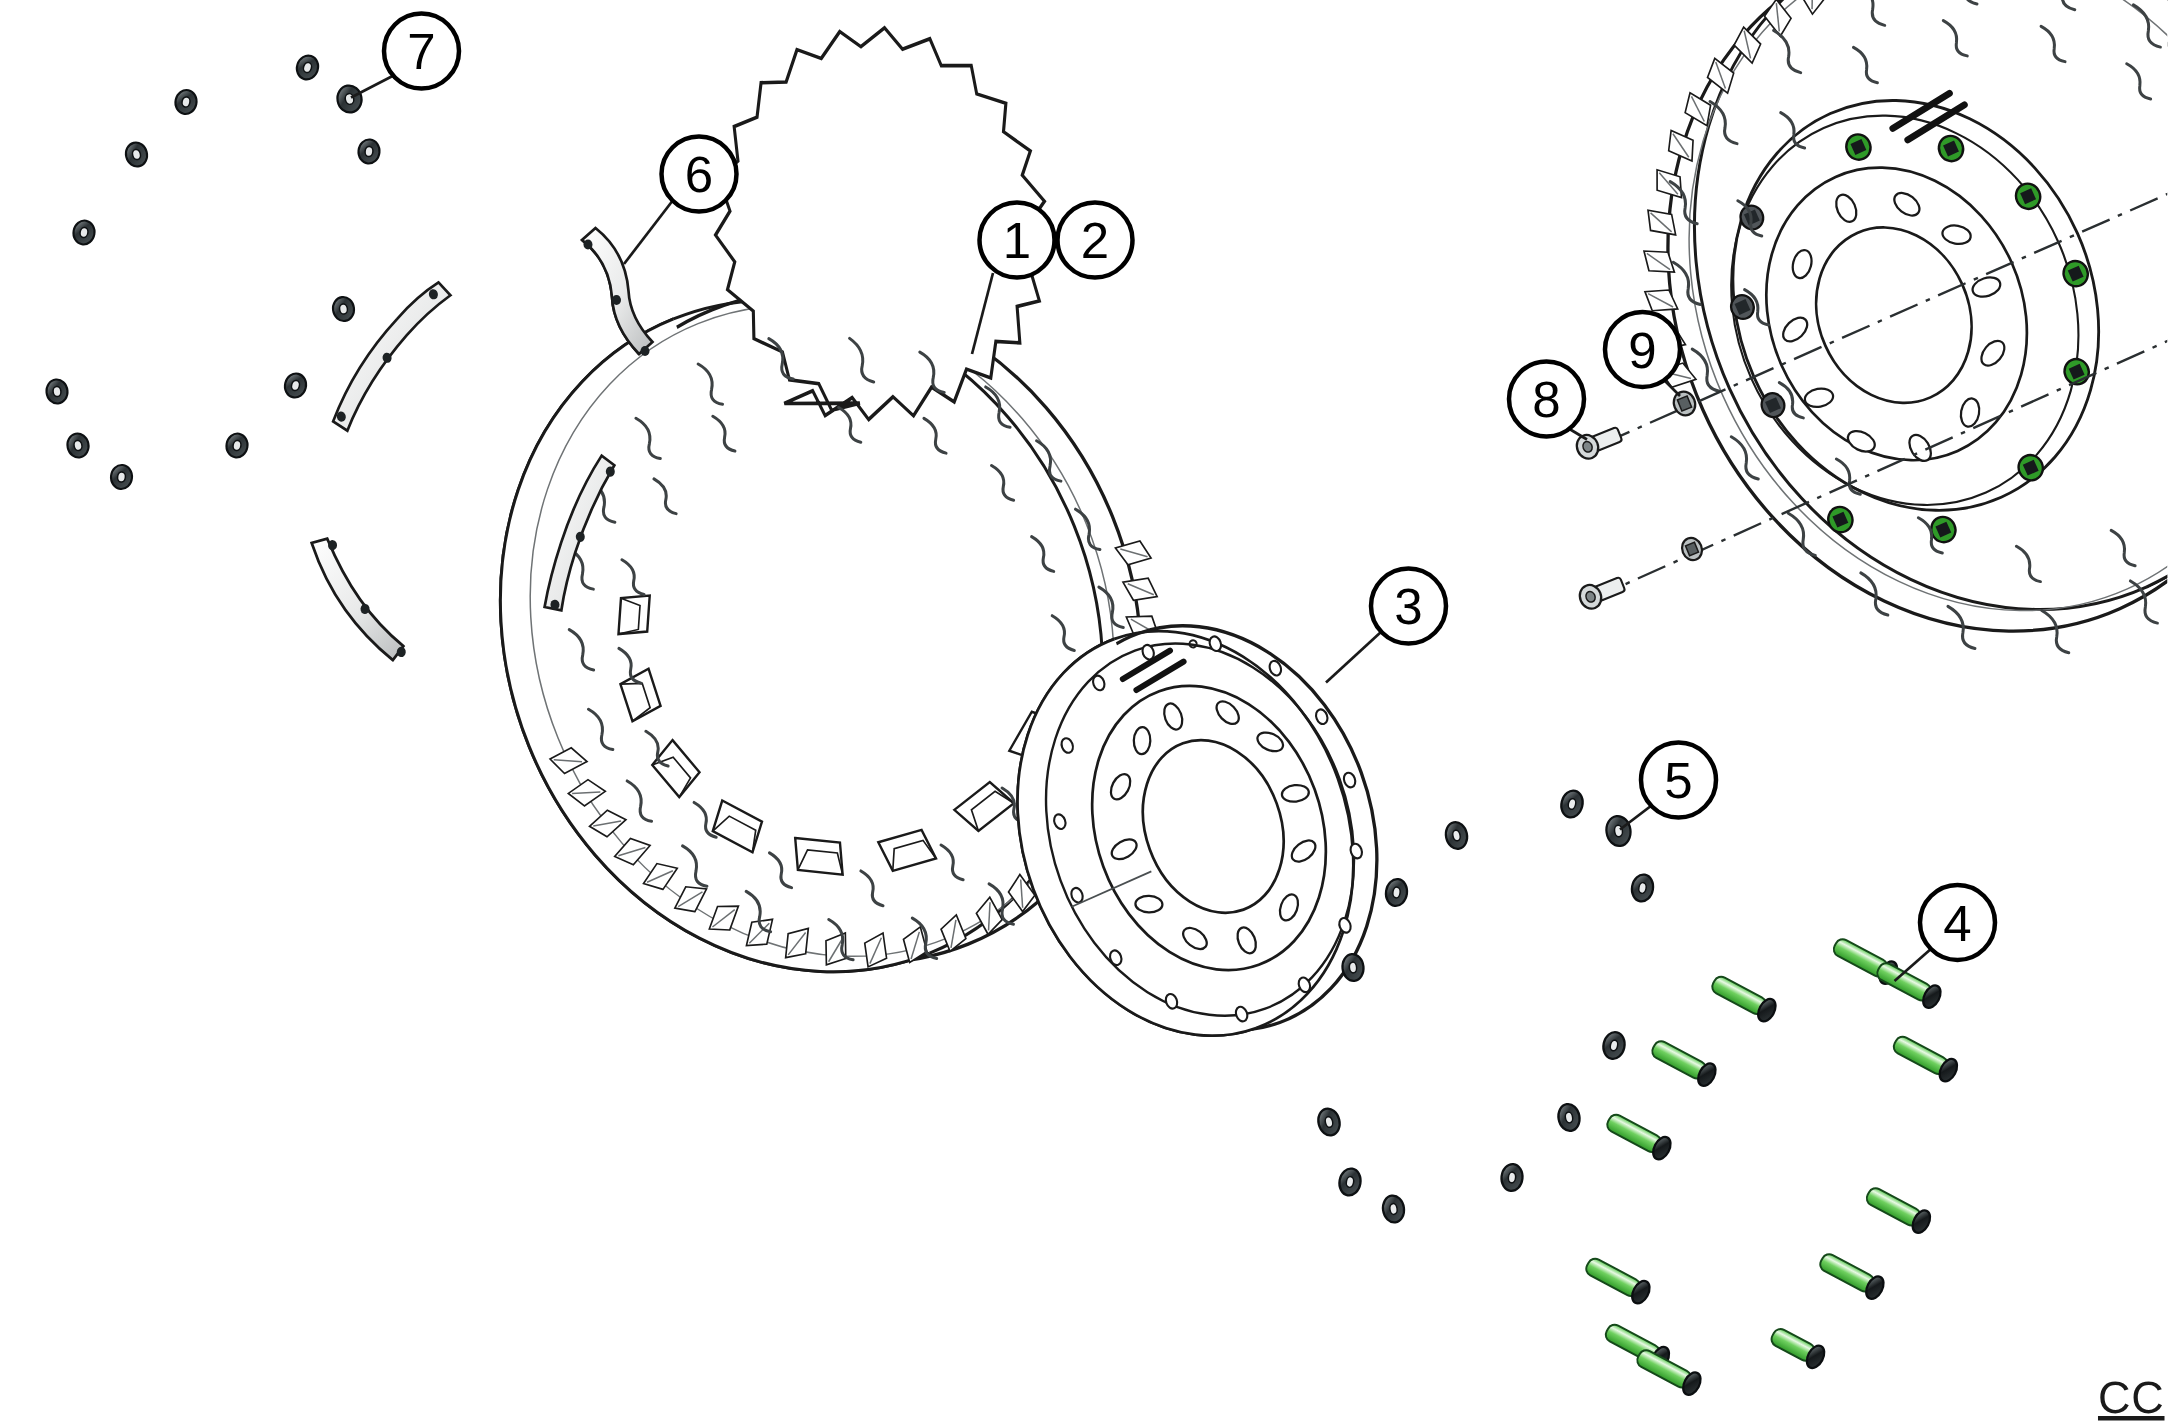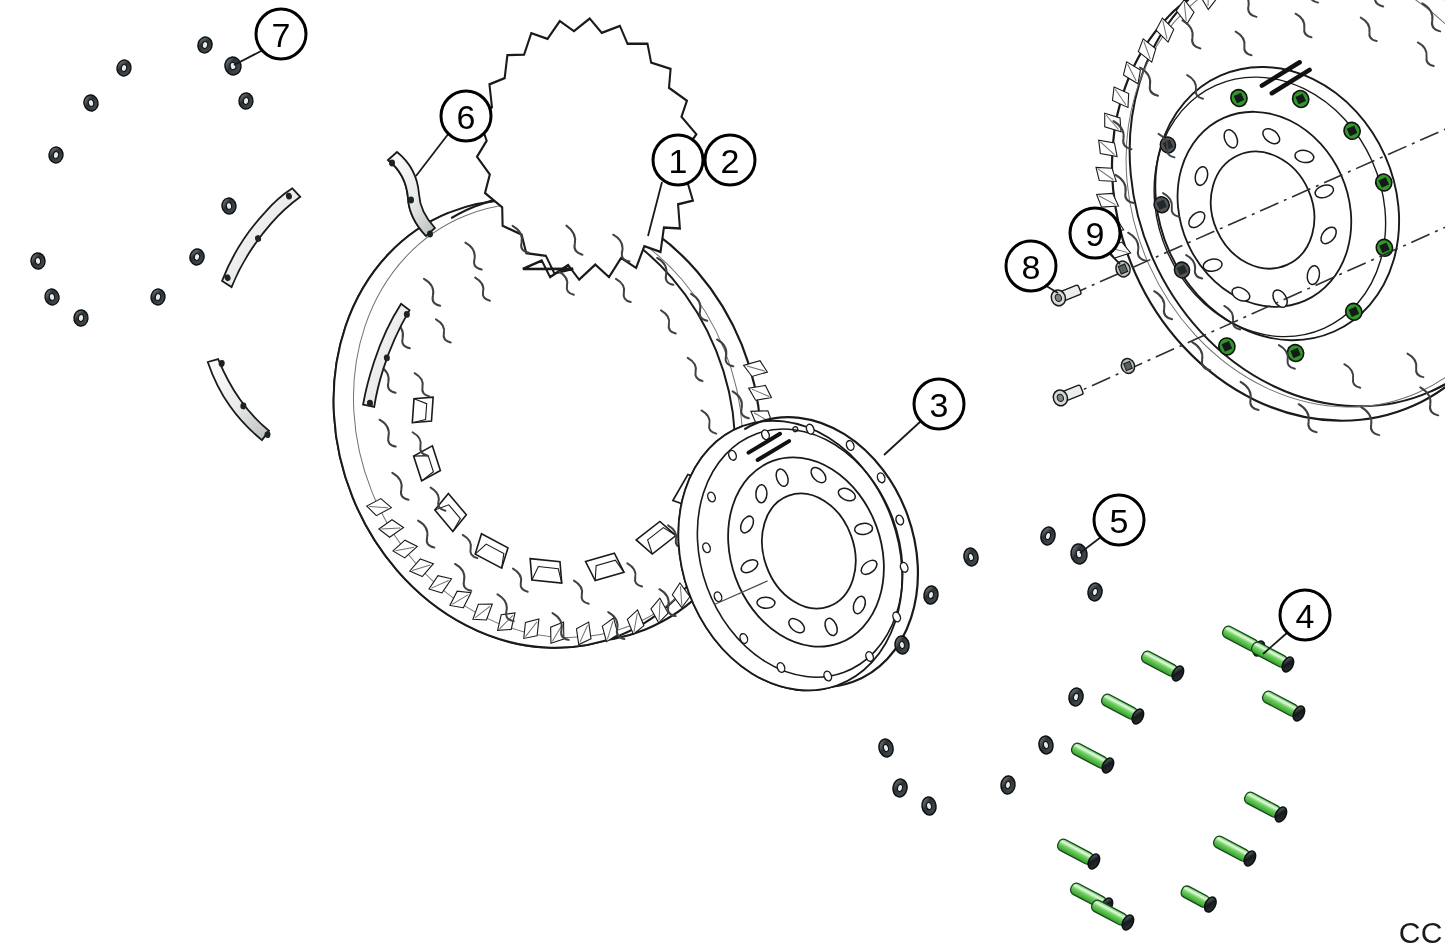--- a/index.html
+++ b/index.html
@@ -34,20 +34,21 @@
   .corner-mark {
     position: absolute;
     right: 2px;
     bottom: 4px;
     font-family: "Liberation Sans", sans-serif;
     font-size: 30px;
     color: #1a1a1a;
     letter-spacing: 0.5px;
     line-height: 1;
     user-select: none;
+    text-decoration: underline;
   }
 </style>
 </head>
 <body>
 
 <div id="stage">
 
   <svg id="artboard" viewBox="0 0 1445 952" xmlns="http://www.w3.org/2000/svg">
 
     <defs>

